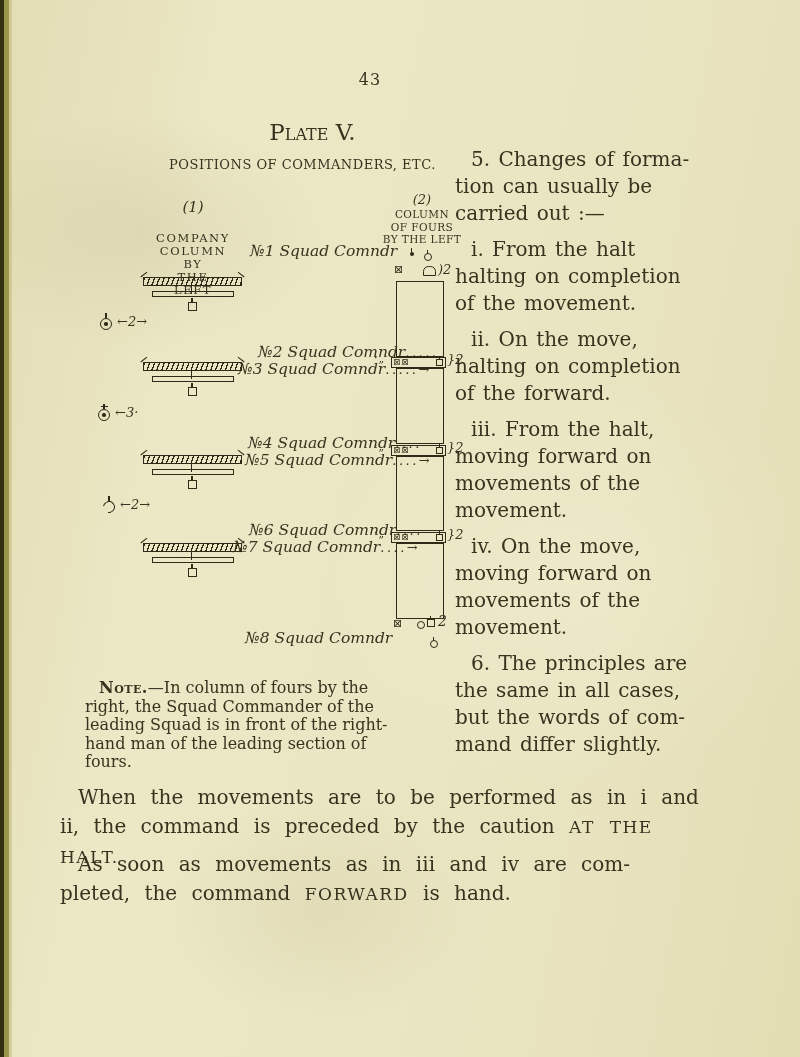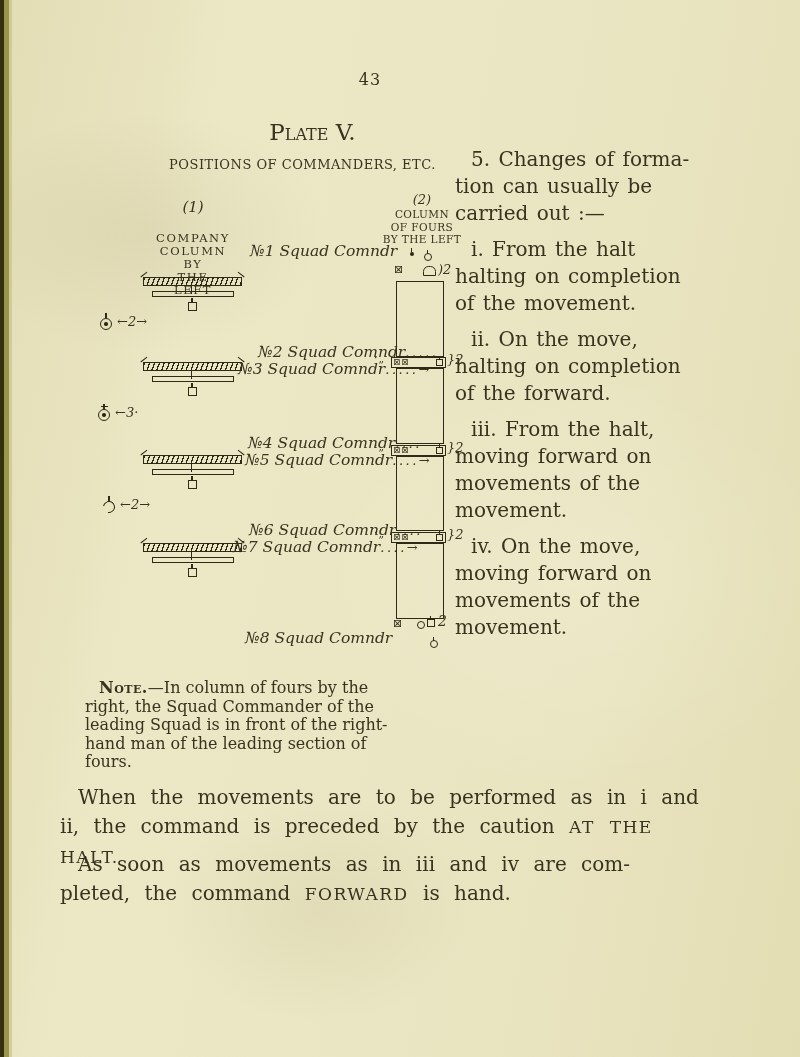--- a/index.html
+++ b/index.html
@@ -217,20 +217,24 @@
 halting on completion
 of the forward.</p>
   <p class="rpara">iii. From the halt,
 moving forward on
 movements of the
 movement.</p>
   <p class="rpara">iv. On the move,
 moving forward on
 movements of the
 movement.</p>
+  <p class="rpara">6. The principles are
+the same in all cases,
+but the words of com-
+mand differ slightly.</p>
 </div>
 
 <div class="abs note"><span class="note-lead">Note.</span><span>—In column of fours by the
 right, the Squad Commander of the
 leading Squad is in front of the right-
 hand man of the leading section of
 fours.</span></div>
 
 <div class="abs bpara" style="top:783px"><span>When the movements are to be performed as in i and
 ii, the command is preceded by the caution </span><span class="caps">AT THE

